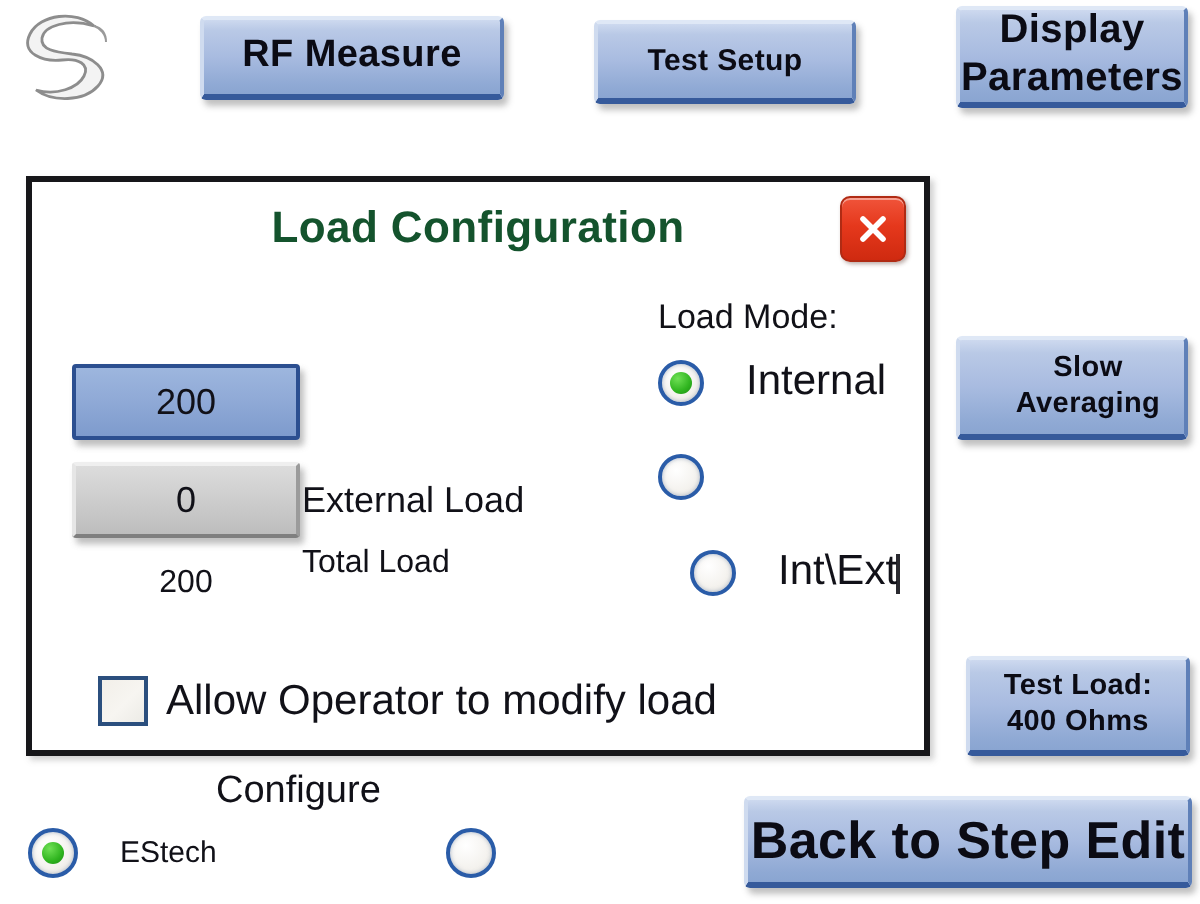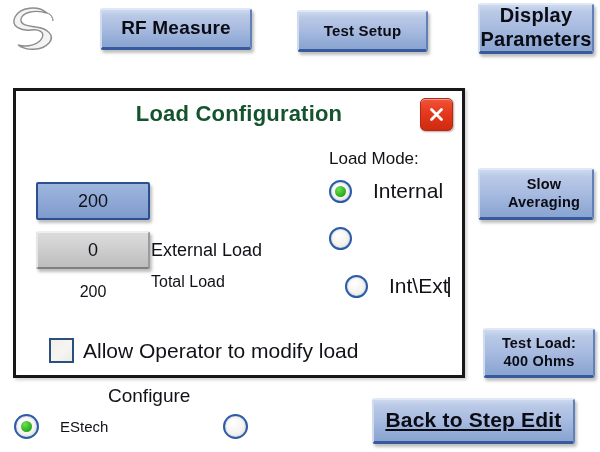--- a/index.html
+++ b/index.html
@@ -41,21 +41,21 @@
 
   
   #btn-rf-measure { left: 100px; top: 8px; width: 152px; height: 42px; font-size: 19px; }
   #btn-test-setup { left: 297px; top: 10px; width: 131px; height: 42px; font-size: 15px; }
   #btn-display-parameters { left: 478px; top: 3px; width: 116px; height: 51px; font-size: 20px; }
 
   
   #btn-slow-averaging { left: 478px; top: 168px; width: 116px; height: 52px; font-size: 14.5px; padding-left: 16px; }
   #btn-test-load { left: 483px; top: 328px; width: 112px; height: 50px; font-size: 14.5px; }
   #btn-back-to-step-edit {
-    left: 372px; top: 398px; width: 203px; height: 46px; font-size: 21px; text-decoration: underline;
+    left: 372px; top: 398px; width: 224px; height: 46px; font-size: 26px;
   }
 
   
   #logo {
     position: absolute;
     left: 6px; top: 4px;
     width: 58px; height: 52px;
   }
 
   

